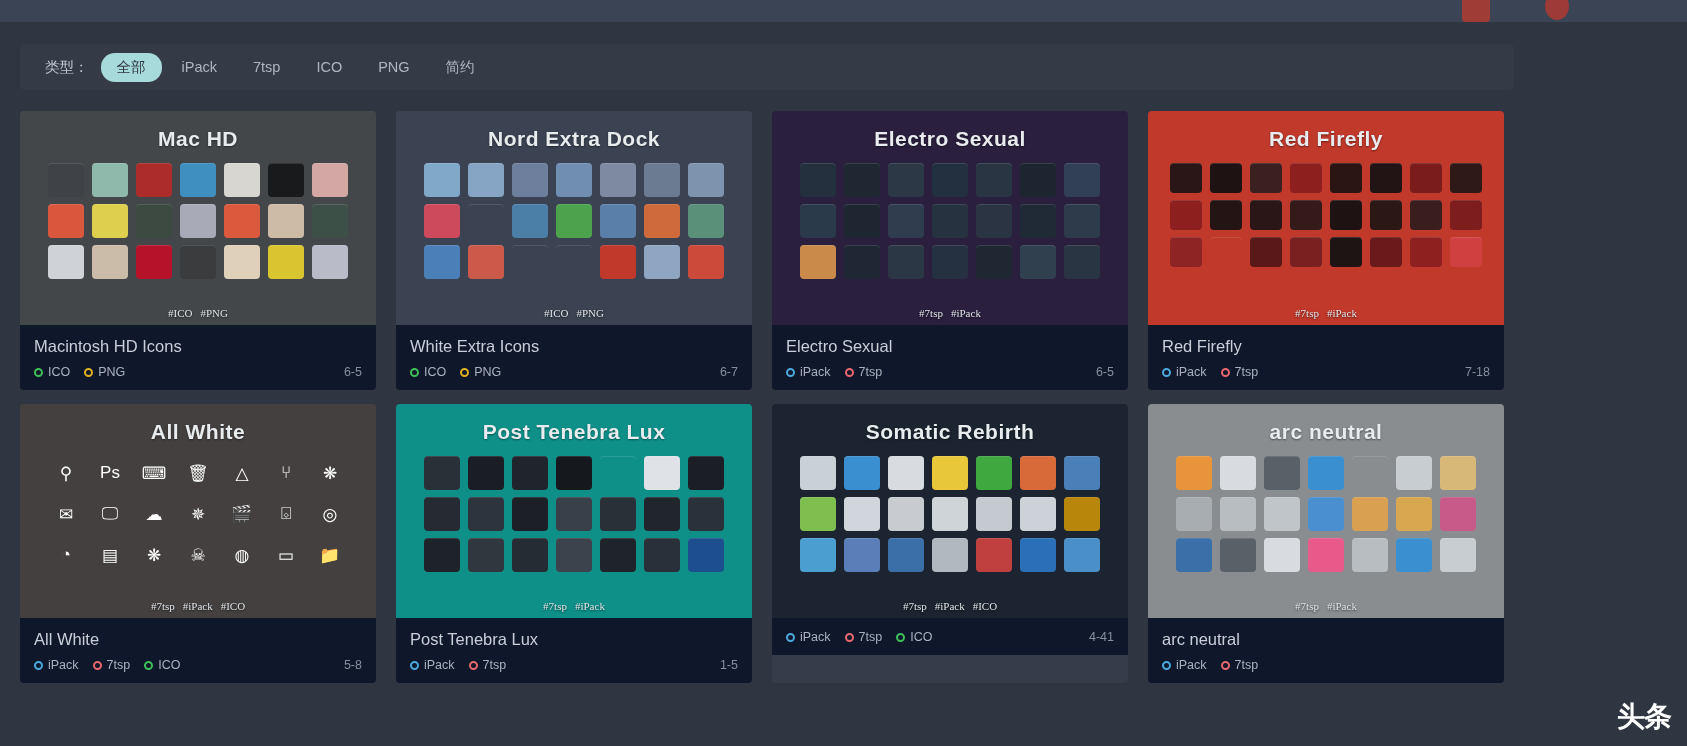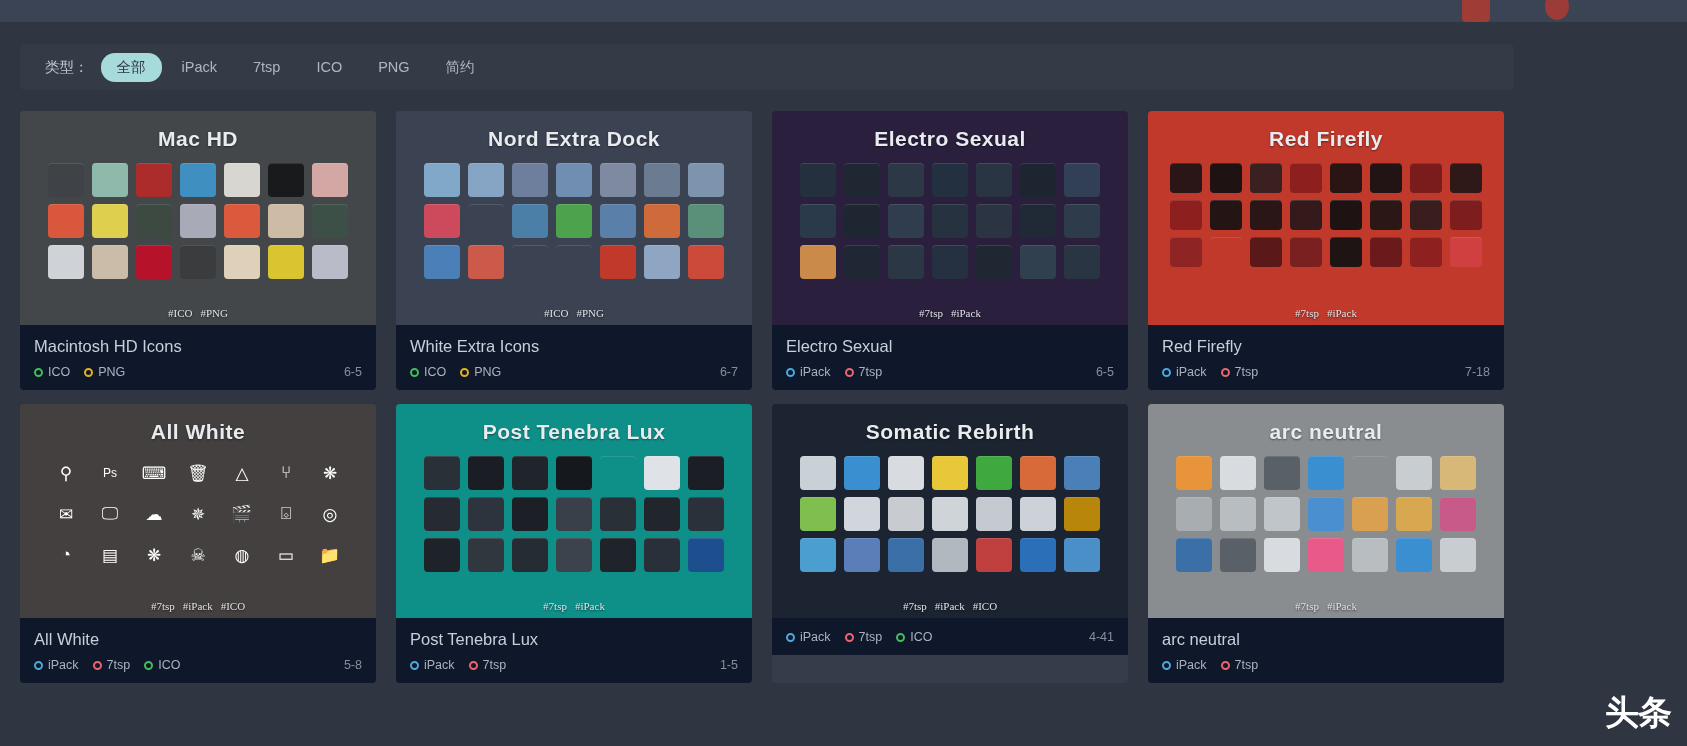--- a/index.html
+++ b/index.html
@@ -75,21 +75,21 @@
   .meta-row { display: flex; align-items: center; }
   .tag { display: flex; align-items: center; font-size: 12.5px; color: #aab2bf; margin-right: 14px; }
   .ring { width: 9px; height: 9px; border-radius: 50%; border: 2.5px solid #888; margin-right: 5px; }
   .date { margin-left: auto; font-size: 12.5px; color: #878f9d; }
 
   
   .watermark {
     position: absolute; right: 16px; bottom: 10px;
     display: flex; align-items: center; gap: 8px; z-index: 20;
   }
-  .wm-logo { color: #fff; font-size: 34px; font-weight: bold; letter-spacing: -1px; }
+  .wm-logo { color: #fff; font-size: 28px; font-weight: bold; letter-spacing: -1px; }
   .wm-text { color: #fff; font-size: 30px; }
 </style>
 </head>
 <body>
 
 <div class="page">
 
   <div class="top-strip">
     <div class="nub n1"></div>
     <div class="nub n2"></div>
@@ -281,21 +281,21 @@
             </div>
             <div class="date">7-18</div>
           </div>
         </div>
       </div>
       <div class="card">
         <div class="preview" style="background: rgb(67, 64, 63);">
           <div class="preview-title">All White</div>
           <div class="icon-grid c7">
             <div class="ic" style="background: transparent; color: rgb(255, 255, 255); display: flex; align-items: center; justify-content: center; font-size: 17px;">⚲</div>
-            <div class="ic" style="background: transparent; color: rgb(255, 255, 255); display: flex; align-items: center; justify-content: center; font-size: 12px;">Ps</div>
+            <div class="ic" style="background: transparent; color: rgb(255, 255, 255); display: flex; align-items: center; justify-content: center; font-size: 17px;">Ps</div>
             <div class="ic" style="background: transparent; color: rgb(255, 255, 255); display: flex; align-items: center; justify-content: center; font-size: 17px;">⌨</div>
             <div class="ic" style="background: transparent; color: rgb(255, 255, 255); display: flex; align-items: center; justify-content: center; font-size: 17px;">🗑</div>
             <div class="ic" style="background: transparent; color: rgb(255, 255, 255); display: flex; align-items: center; justify-content: center; font-size: 17px;">△</div>
             <div class="ic" style="background: transparent; color: rgb(255, 255, 255); display: flex; align-items: center; justify-content: center; font-size: 17px;">⑂</div>
             <div class="ic" style="background: transparent; color: rgb(255, 255, 255); display: flex; align-items: center; justify-content: center; font-size: 17px;">❋</div>
             <div class="ic" style="background: transparent; color: rgb(255, 255, 255); display: flex; align-items: center; justify-content: center; font-size: 17px;">✉</div>
             <div class="ic" style="background: transparent; color: rgb(255, 255, 255); display: flex; align-items: center; justify-content: center; font-size: 17px;">🖵</div>
             <div class="ic" style="background: transparent; color: rgb(255, 255, 255); display: flex; align-items: center; justify-content: center; font-size: 17px;">☁</div>
             <div class="ic" style="background: transparent; color: rgb(255, 255, 255); display: flex; align-items: center; justify-content: center; font-size: 17px;">✵</div>
             <div class="ic" style="background: transparent; color: rgb(255, 255, 255); display: flex; align-items: center; justify-content: center; font-size: 17px;">🎬</div>

